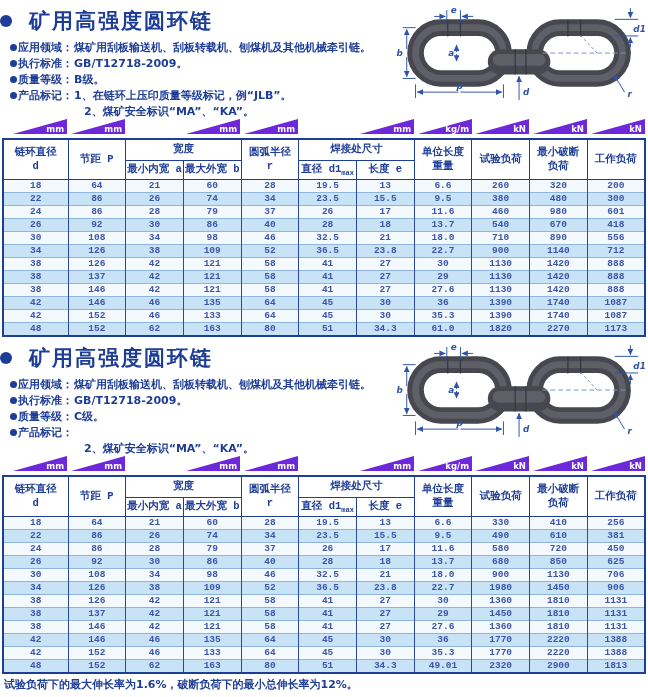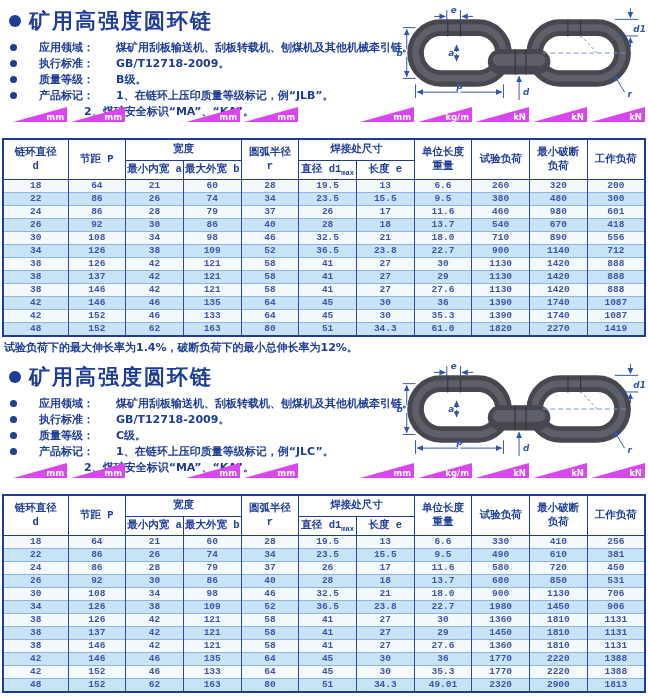--- a/index.html
+++ b/index.html
@@ -4,30 +4,30 @@
 <style>
   html,body{margin:0;padding:0;}
   body{
     width:648px;
     background:#ffffff;
     font-family:"DejaVu Sans","Liberation Sans",sans-serif;
     color:#1e3d96;
     overflow-x:hidden;
   }
   .sec{position:relative;padding-top:4px;}
-  .title-row{display:flex;align-items:center;gap:8px;padding-left:9px;height:26px;margin-top:4px;}
+  .title-row{display:flex;align-items:center;gap:17px;height:26px;margin-top:4px;}
   .tdot{width:12px;height:12px;border-radius:50%;background:#1e3d96;flex:none;}
   .title{font-size:21px;font-weight:bold;letter-spacing:2px;white-space:nowrap;}
   .bullets{margin:5px 0 0 10px;}
-  .brow{display:flex;align-items:center;gap:22px;height:16px;font-size:11px;font-weight:bold;white-space:nowrap;}
+  .brow{display:flex;align-items:center;gap:1px;height:16px;font-size:11px;font-weight:bold;white-space:nowrap;}
   .bdot{width:7px;height:7px;border-radius:50%;background:#1e3d96;flex:none;}
   .brow.cont{padding-left:74px;}
   .fig{position:absolute;top:4px;right:0;width:252px;height:102px;}
   .unitrow{position:relative;height:16px;width:644px;margin:3px 0 0 2px;}
-  .tri{position:absolute;bottom:16px;width:54px;height:15px;background:#d946ef;
+  .tri{position:absolute;bottom:4px;width:54px;height:15px;background:#6d28d9;
        clip-path:polygon(0 100%,100% 0,100% 100%);}
   .tri .u{position:absolute;right:3px;bottom:1px;color:#ffffff;font-size:8.5px;font-weight:bold;line-height:1;}
   table.spec{width:644px;margin-left:2px;border-collapse:collapse;table-layout:fixed;border:2px solid #1e3d96;font-family:Liberation Mono, monospace;}
   table.spec th{
     border:1px solid #1e3d96;background:#ffffff;color:#1e3d96;
     font-size:10.5px;font-weight:bold;line-height:1.25;padding:1px 0;text-align:center;
   }
   table.spec thead tr.h1 th{height:18px;}
   table.spec thead tr.h2 th{height:16px;}
   table.spec sub{font-size:7px;}
@@ -351,25 +351,24 @@
           <td>48</td>
           <td>152</td>
           <td>62</td>
           <td>163</td>
           <td>80</td>
           <td>51</td>
           <td>34.3</td>
           <td>61.0</td>
           <td>1820</td>
           <td>2270</td>
-          <td>1419</td>
+          <td>1173</td>
         </tr>
       </tbody>
   </table>
-  <div class="footnote">试验负荷下的最大伸长率为1.4%，破断负荷下的最小总伸长率为12%。</div>
 </section>
 
 <section class="sec">
   <div class="title-row">
     <span class="tdot"></span>
     <span class="title">矿用高强度圆环链</span>
   </div>
   <svg class="fig" viewBox="0 0 258 104">
       <use href="#chainfig"></use>
     </svg>
@@ -385,21 +384,20 @@
       <span class="btext">GB/T12718-2009。</span>
     </div>
     <div class="brow">
       <span class="bdot"></span>
       <span class="blabel">质量等级：</span>
       <span class="btext">C级。</span>
     </div>
     <div class="brow">
       <span class="bdot"></span>
       <span class="blabel">产品标记：</span>
-      <span class="btext">1、在链环上压印质量等级标记，例“JLC”。</span>
     </div>
     <div class="brow cont">
       <span class="btext">2、煤矿安全标识“MA”、“KA”。</span>
     </div>
   </div>
   <div class="unitrow">
     <div class="tri" style="left:11px">
         <span class="u">mm</span>
       </div>
     <div class="tri" style="left:69px">
@@ -504,21 +502,21 @@
           <td>26</td>
           <td>92</td>
           <td>30</td>
           <td>86</td>
           <td>40</td>
           <td>28</td>
           <td>18</td>
           <td>13.7</td>
           <td>680</td>
           <td>850</td>
-          <td>531</td>
+          <td>625</td>
         </tr>
         <tr>
           <td>30</td>
           <td>108</td>
           <td>34</td>
           <td>98</td>
           <td>46</td>
           <td>32.5</td>
           <td>21</td>
           <td>18.0</td>

